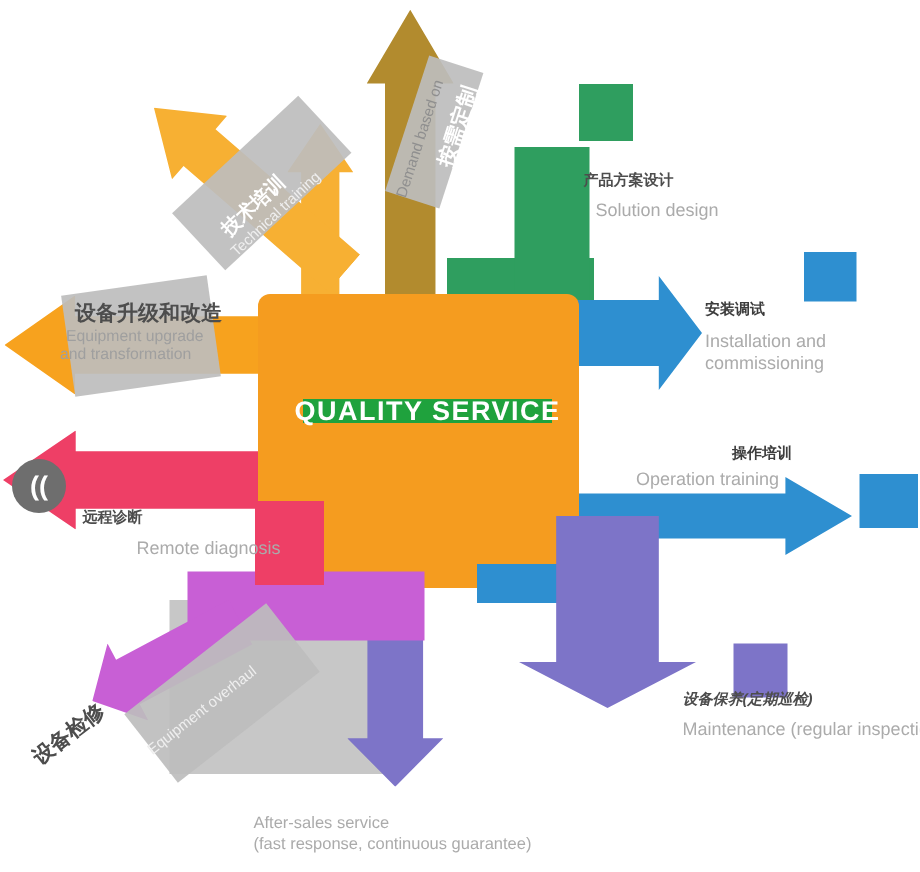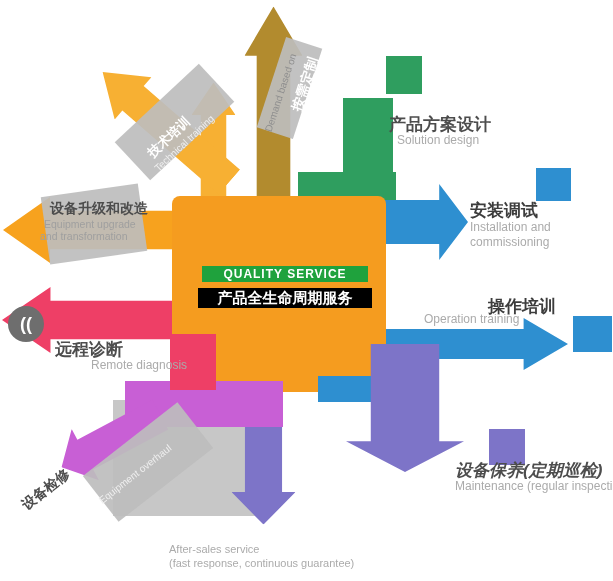--- a/index.html
+++ b/index.html
@@ -6,21 +6,21 @@
   #canvas{
     position:relative;width:613px;height:581px;background:#ffffff;overflow:hidden;
     font-family:"Liberation Sans","DejaVu Sans",sans-serif;
   }
   .arrow{
     position:absolute;
     clip-path:polygon(0 21%,76% 21%,76% 0,100% 50%,76% 100%,76% 79%,0 79%);
   }
   .sq{position:absolute;}
   .graypar{position:absolute;background:#bdbdbd;opacity:.92;}
-  .zh{position:absolute;font-weight:bold;color:#4d4d4d;font-size:17px;white-space:nowrap;}
+  .zh{position:absolute;font-weight:bold;color:#4d4d4d;font-size:10px;white-space:nowrap;}
   .en{position:absolute;color:#ababab;font-size:12px;white-space:nowrap;}
   .rot{transform-origin:0 50%;}
   .bar{position:absolute;display:flex;align-items:center;justify-content:center;
        font-weight:bold;color:#fff;white-space:nowrap;}
   #remote-icon{position:absolute;left:8px;top:306px;width:36px;height:36px;border-radius:50%;
        background:#6e6e6e;color:#fff;font-weight:bold;font-size:18px;
        display:flex;align-items:center;justify-content:center;}
 </style>
 </head>
 <body>
@@ -53,25 +53,22 @@
   <div class="arrow" style="left:196px;top:425px;width:135px;height:64px;background:#7D74C8;transform:rotate(90deg);"></div>
   <div class="sq" style="left:125px;top:381px;width:158px;height:46px;background:#C85FD5;"></div>
   <div class="arrow" style="left:55px;top:412px;width:112px;height:58px;background:#C85FD5;transform:rotate(152deg);"></div>
   <div class="sq" style="left:170px;top:334px;width:46px;height:56px;background:#EE3F66;"></div>
 
   <div class="graypar" style="left:45px;top:190px;width:98px;height:68px;transform:rotate(-8deg);"></div>
   <div class="graypar" style="left:117px;top:96px;width:115px;height:52px;transform:rotate(-43deg);"></div>
   <div class="graypar" style="left:242px;top:69px;width:95px;height:38px;transform:rotate(-72deg);"></div>
   <div class="graypar" style="left:88px;top:433px;width:120px;height:58px;transform:rotate(-38deg);"></div>
 
-  <div class="bar" style="left:202px;top:266px;width:166px;height:16px;background:#1FA23D;font-size:12px;letter-spacing:1px;">
+  <div class="bar" style="left:202px;top:266px;width:166px;height:16px;background:#1FA23D;font-size:18px;letter-spacing:1px;">
     <span>QUALITY SERVICE</span>
-  </div>
-  <div class="bar" style="left:198px;top:288px;width:174px;height:20px;background:#000000;font-size:15px;">
-    <span>产品全生命周期服务</span>
   </div>
 
   <span class="zh rot" style="left:297px;top:102px;color:#ffffff;font-size:14px;transform:rotate(-72deg);">按需定制</span>
   <span class="en rot" style="left:268px;top:126px;color:#8f8f8f;font-size:10px;transform:rotate(-72deg);">Demand based on</span>
 
   <span class="zh rot" style="left:150px;top:146px;color:#ffffff;font-size:13px;transform:rotate(-43deg);">技术培训</span>
   <span class="en rot" style="left:156px;top:164px;color:#efefef;font-size:10px;transform:rotate(-43deg);">Technical training</span>
 
   <span class="zh" style="left:50px;top:200px;font-size:14px;">设备升级和改造</span>
   <span class="en" style="left:44px;top:218px;font-size:10.5px;color:#9f9f9f;">Equipment upgrade</span>

